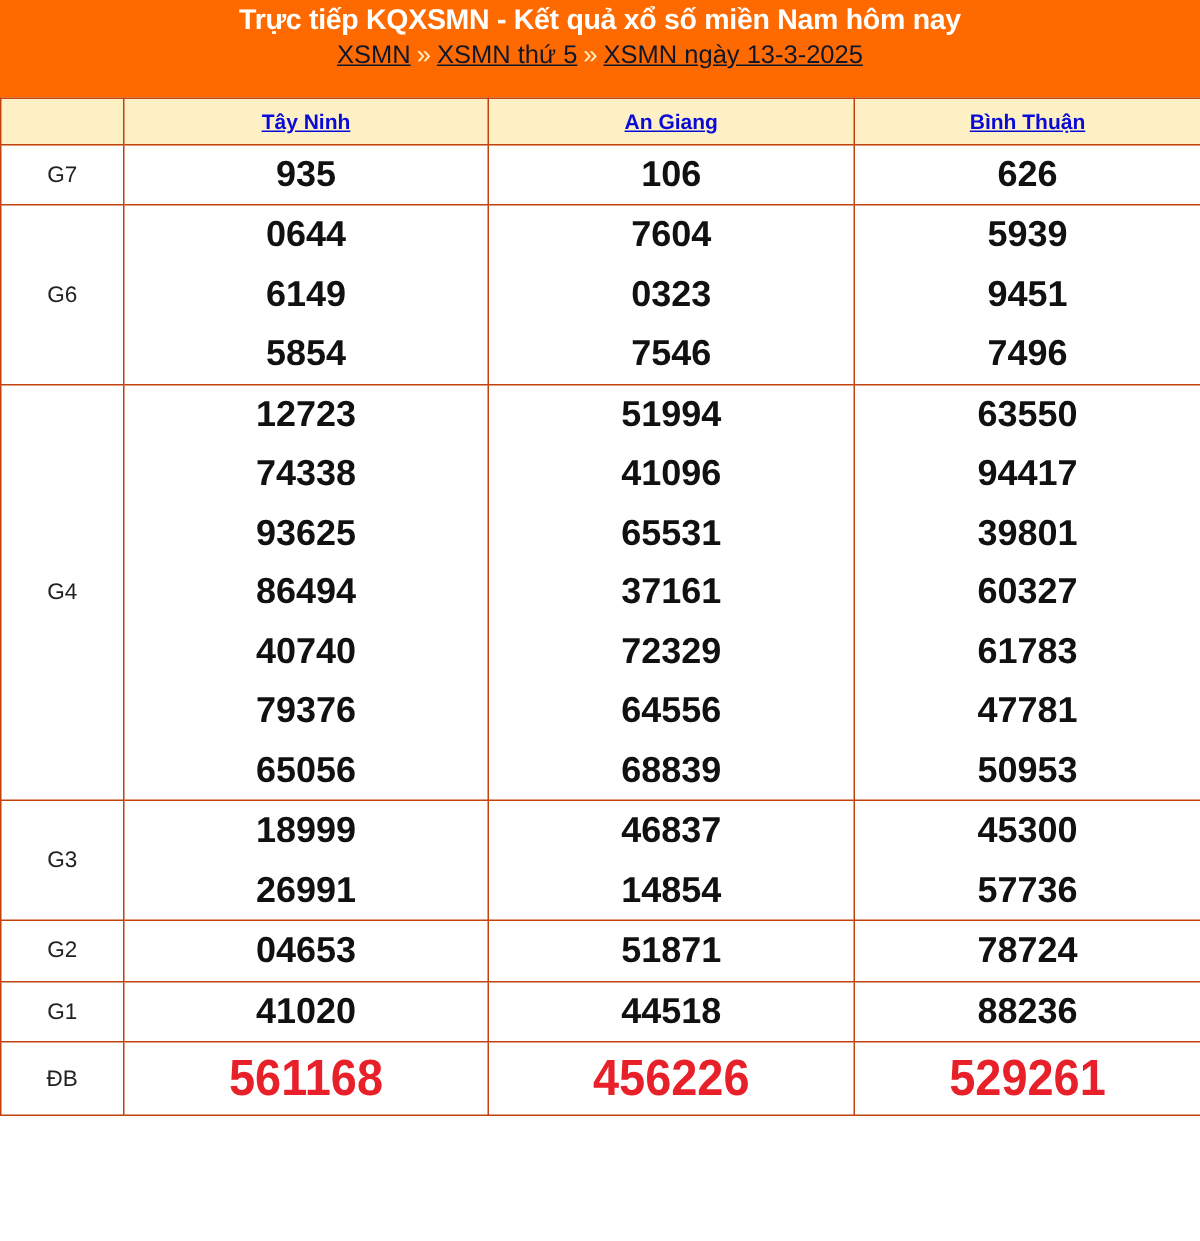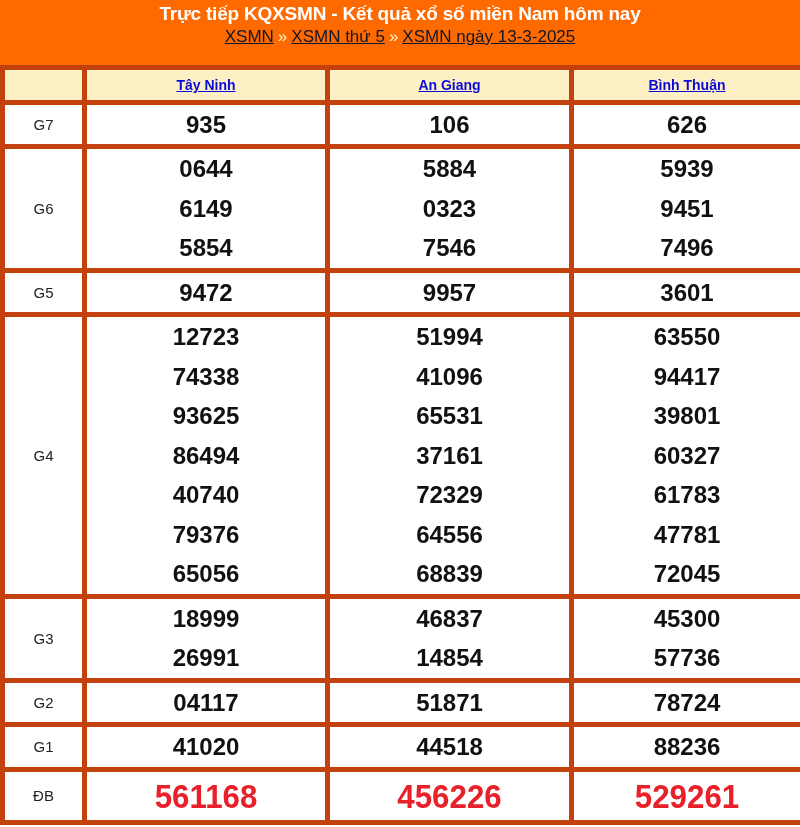--- a/index.html
+++ b/index.html
@@ -14,21 +14,21 @@
   }
   .header .title { font-weight: bold; font-size: 19px; line-height: 24px; letter-spacing: -0.2px; }
   .header .crumbs { font-size: 17px; line-height: 22px; color: #fff3c8; }
   .header .crumbs a { color: #0f172a; text-decoration: underline; }
   .header .crumbs .sep { color: #fff3c8; padding: 0 4px; }
   table { border-collapse: collapse; width: 800px; table-layout: fixed; }
   col.c0 { width: 82px; }
   col.c1 { width: 243px; }
   col.c2 { width: 244px; }
   col.c3 { width: 231px; }
-  th, td { border: 5px solid #c2410c; text-align: center; padding: 0; }
+  th, td { border: 1px solid #c2410c; text-align: center; padding: 0; }
   thead th { background: #fdf0c4; height: 30px; font-size: 14px; font-weight: bold; }
   thead th a { color: #0a0ad8; text-decoration: underline; }
   td.label { font-size: 15px; color: #222; }
   td.nums { font-weight: bold; font-size: 24px; color: #111; }
   td.nums div { height: 39.5px; line-height: 39.5px; }
   tr.g8 td.nums div { height: 49px; line-height: 49px; font-size: 33px; color: #e8202a; }
   tr.g7 td.nums div { height: 39px; line-height: 39px; }
   tr.db td.nums div { height: 48px; line-height: 48px; font-size: 34px; color: #e8202a; transform: scaleX(0.92); }
   tr.g6 td.nums div, tr.g4 td.nums div, tr.g3 td.nums div { height: 39.5px; line-height: 39.5px; }
 </style>
@@ -71,40 +71,28 @@
         </td>
       </tr>
       <tr class="g6">
         <td class="label">G6</td>
         <td class="nums">
           <div>0644</div>
           <div>6149</div>
           <div>5854</div>
         </td>
         <td class="nums">
-          <div>5884</div>
+          <div>7604</div>
           <div>0323</div>
           <div>7546</div>
         </td>
         <td class="nums">
           <div>5939</div>
           <div>9451</div>
           <div>7496</div>
-        </td>
-      </tr>
-      <tr class="g5">
-        <td class="label">G5</td>
-        <td class="nums">
-          <div>9472</div>
-        </td>
-        <td class="nums">
-          <div>9957</div>
-        </td>
-        <td class="nums">
-          <div>3601</div>
         </td>
       </tr>
       <tr class="g4">
         <td class="label">G4</td>
         <td class="nums">
           <div>12723</div>
           <div>74338</div>
           <div>93625</div>
           <div>86494</div>
           <div>40740</div>
@@ -120,42 +108,42 @@
           <div>64556</div>
           <div>68839</div>
         </td>
         <td class="nums">
           <div>63550</div>
           <div>94417</div>
           <div>39801</div>
           <div>60327</div>
           <div>61783</div>
           <div>47781</div>
-          <div>72045</div>
+          <div>50953</div>
         </td>
       </tr>
       <tr class="g3">
         <td class="label">G3</td>
         <td class="nums">
           <div>18999</div>
           <div>26991</div>
         </td>
         <td class="nums">
           <div>46837</div>
           <div>14854</div>
         </td>
         <td class="nums">
           <div>45300</div>
           <div>57736</div>
         </td>
       </tr>
       <tr class="g2">
         <td class="label">G2</td>
         <td class="nums">
-          <div>04117</div>
+          <div>04653</div>
         </td>
         <td class="nums">
           <div>51871</div>
         </td>
         <td class="nums">
           <div>78724</div>
         </td>
       </tr>
       <tr class="g1">
         <td class="label">G1</td>

